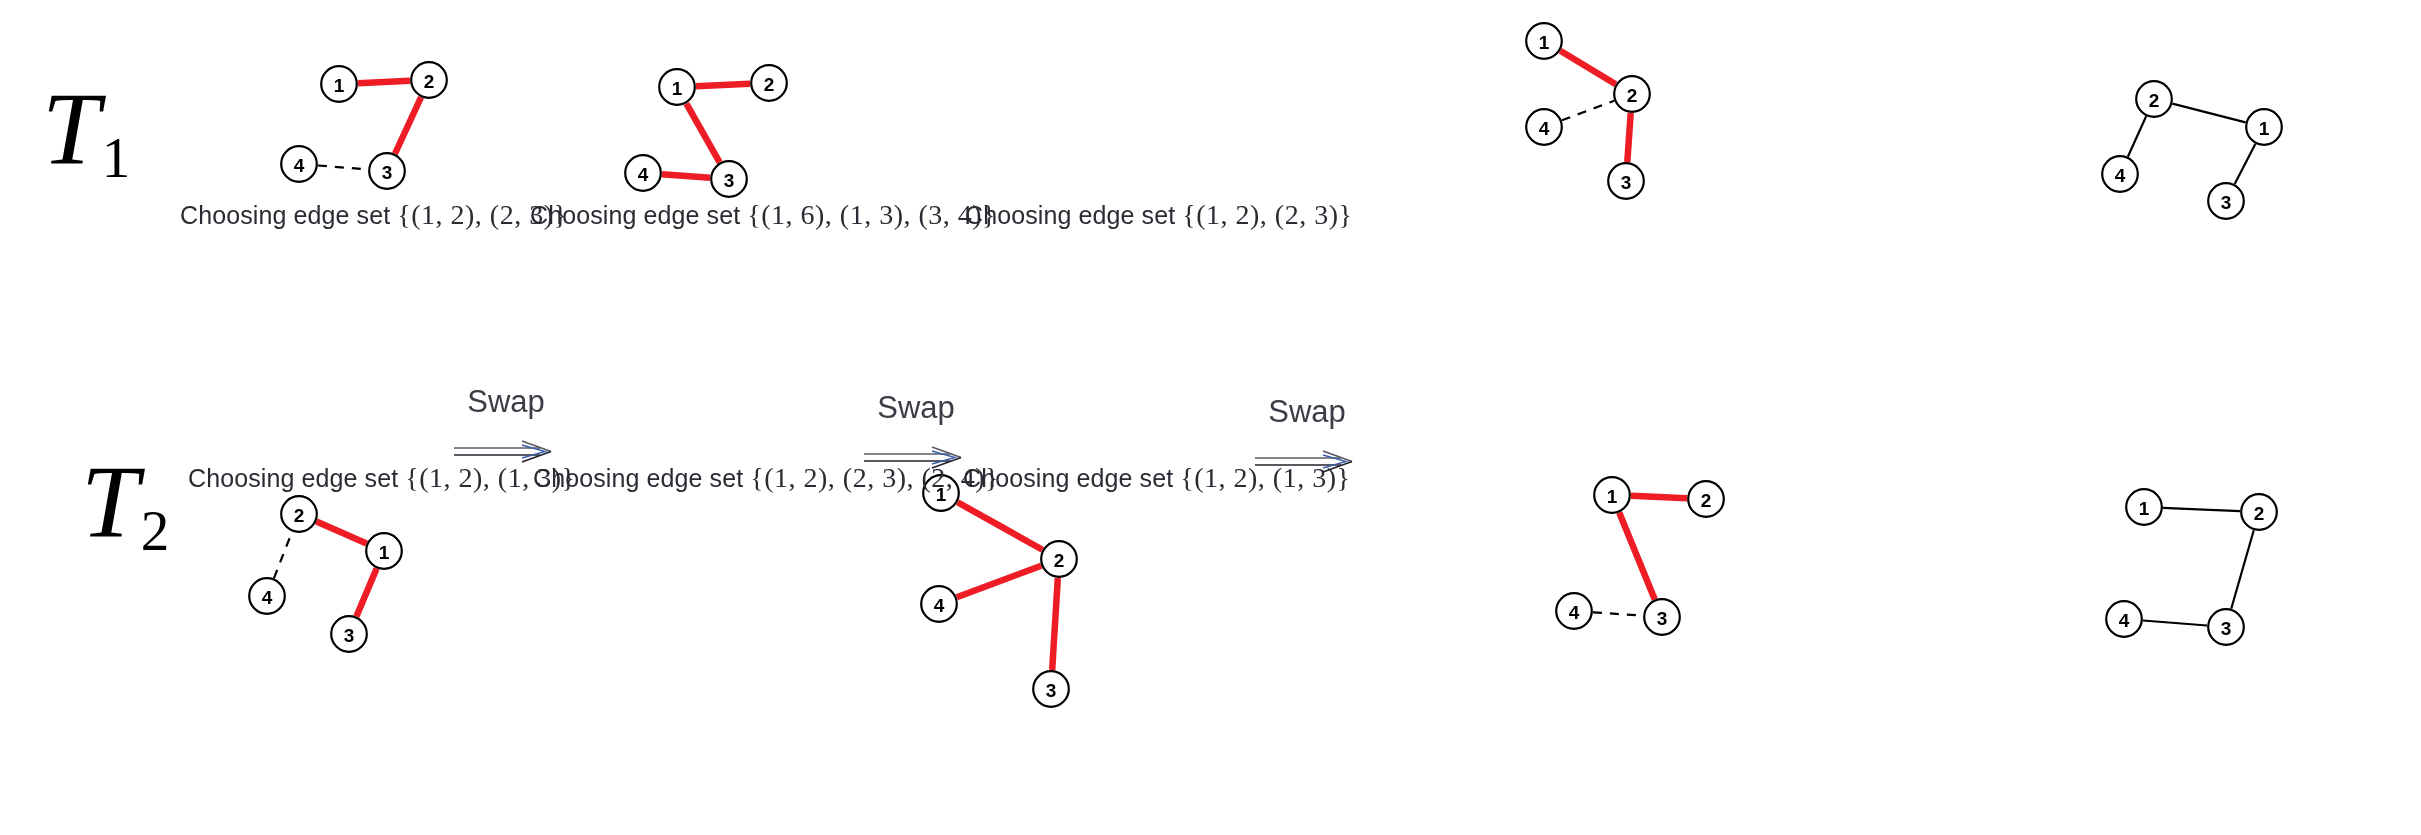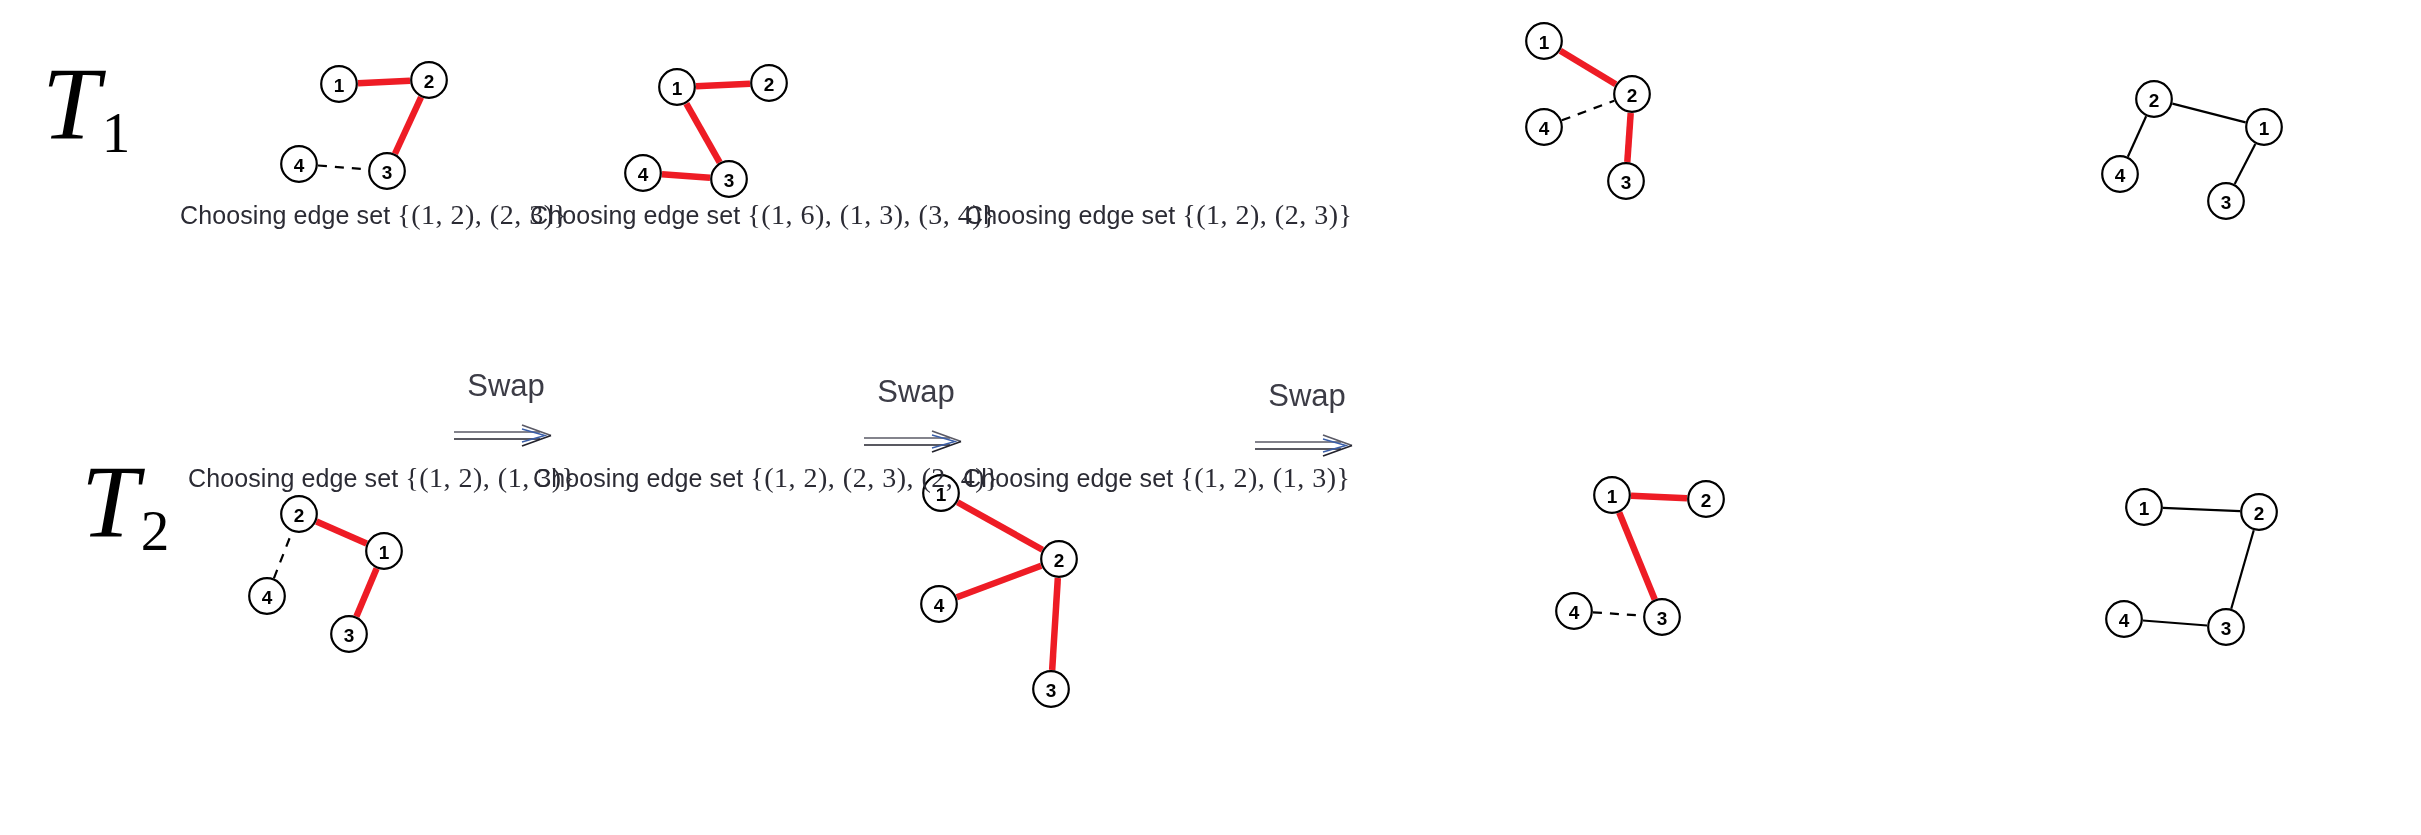--- a/index.html
+++ b/index.html
@@ -40,21 +40,21 @@
     letter-spacing:0.1px;
     text-align:right;
   }
   .caption .mathset{
     font-family:"Liberation Serif", serif;
     font-size:28px;
     letter-spacing:0.5px;
   }
 
   
-  .swap{position:absolute;text-align:center;}
+  .swap{position:absolute;text-align:center;margin-top:16px;}
   .swap-label{
     font-family:"Liberation Sans", sans-serif;
     font-size:31px;
     color:#3c3c46;
     line-height:1;
     white-space:nowrap;
   }
   .swap-arrow{margin-top:22px;display:block;}
 
   
@@ -65,21 +65,21 @@
     fill:#000;
     dominant-baseline:central;
     text-anchor:middle;
   }
 </style>
 </head>
 <body>
 
 <div class="stage">
 
-  <div class="row-label" id="row-label-0" style="left:42px;top:52px;"><span>T</span><sub>1</sub></div>
+  <div class="row-label" id="row-label-0" style="left:42px;top:77px;"><span>T</span><sub>1</sub></div>
   <div class="row-label" id="row-label-1" style="left:42px;top:450px;margin-left:39px;"><span>T</span><sub>2</sub></div>
 
   <div id="panels-layer">
       <div class="panel" style="left: 260px; top: 35px;">
         <svg width="198" height="165" viewBox="0 0 198 165">
           <line x1="97.98126232285796" y1="48.15638834120631" x2="150.01873767714204" y2="45.84361165879369" stroke="#ee1c25" stroke-width="6.5" stroke-linecap="butt"></line>
           <line x1="161.0378946282268" y1="62.25122830550858" x2="134.9621053717732" y2="118.74877169449141" stroke="#ee1c25" stroke-width="6.5" stroke-linecap="butt"></line>
           <line x1="57.940172713983344" y1="130.50660464770323" x2="108.05982728601666" y2="134.49339535229677" stroke="#000000" stroke-width="2.2" stroke-dasharray="9 8"></line>
           <g>
             <circle cx="79" cy="49" r="17.8" fill="#ffffff" stroke="#000000" stroke-width="2.2"></circle>

